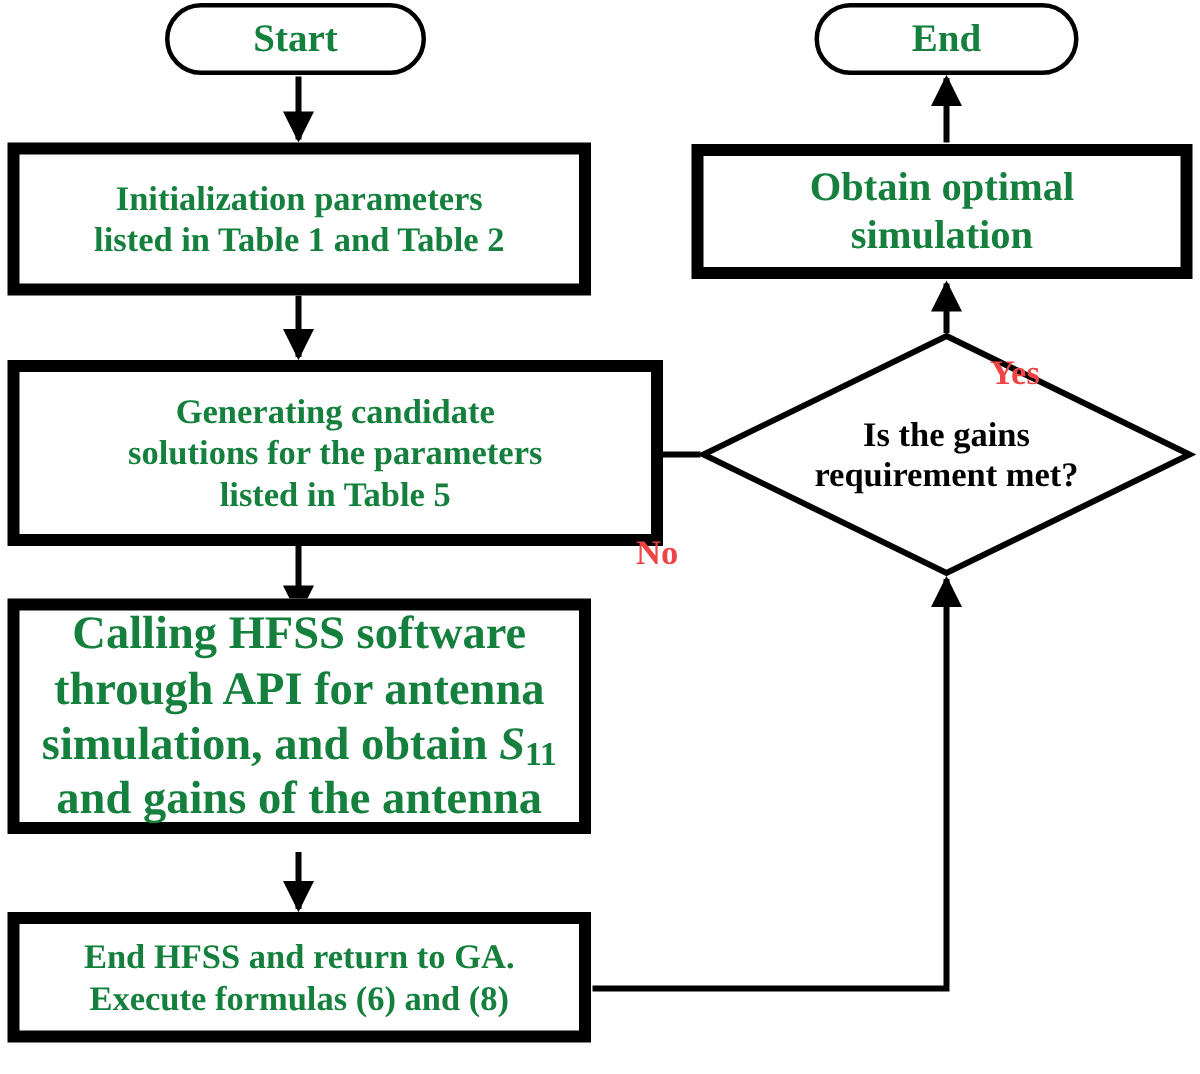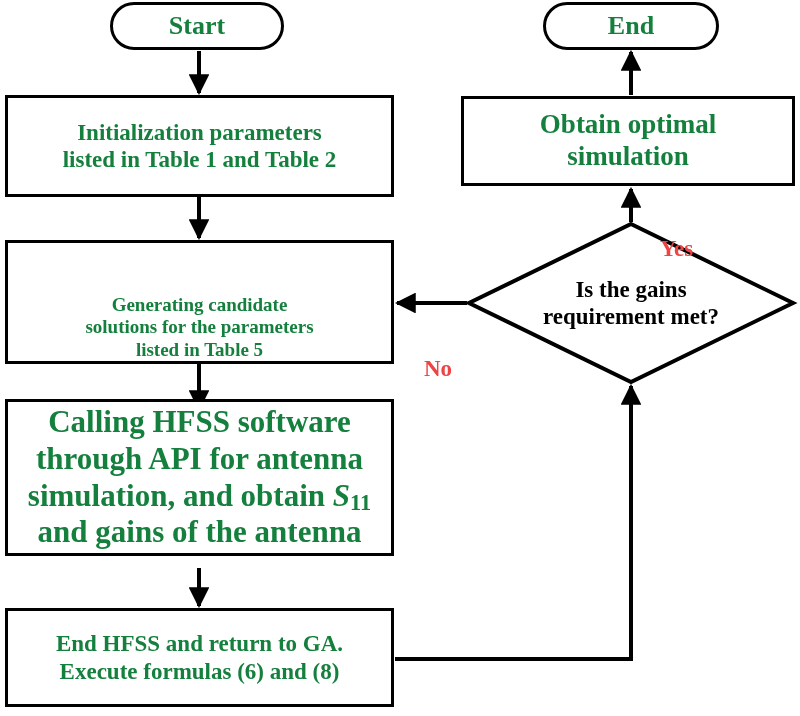--- a/index.html
+++ b/index.html
@@ -20,21 +20,21 @@
     box-sizing: border-box;
     display: flex;
     align-items: center;
     justify-content: center;
     text-align: center;
     color: #15803d;
     font-weight: bold;
     line-height: 1.18;
   }
   .process {
-    border: 3px solid #000000;
+    border: 8px solid #000000;
     background: #ffffff;
   }
   .terminal {
     border: 3px solid #000000;
     background: #ffffff;
     border-radius: 999px;
   }
   .decision-wrap {
     position: absolute;
   }
@@ -116,40 +116,40 @@
     <span>End</span>
   </div>
 
   <div class="node process" style="left:5px; top:95px; width:389px; height:102px; font-size:23px;">
     <div>
       <div>Initialization parameters</div>
       <div>listed in Table 1 and Table 2</div>
     </div>
   </div>
 
-  <div class="node process" style="left:5px; top:240px; width:389px; height:124px; font-size:19px;align-items:flex-end;">
+  <div class="node process" style="left:5px; top:240px; width:437px; height:124px; font-size:23px;">
     <div>
       <div>Generating candidate</div>
       <div>solutions for the parameters</div>
       <div>listed in Table 5</div>
     </div>
   </div>
 
   <div class="node process" style="left:5px; top:399px; width:389px; height:157px; font-size:31px;">
     <div>
       <div>Calling HFSS software</div>
       <div>through API for antenna</div>
       <div>
         <span>simulation, and obtain </span><span class="ital">S</span><span class="sub">11</span>
       </div>
       <div>and gains of the antenna</div>
     </div>
   </div>
 
-  <div class="node process" style="left:5px; top:608px; width:389px; height:99px; font-size:23px;">
+  <div class="node process" style="left:5px; top:608px; width:389px; height:87px; font-size:23px;">
     <div>
       <div>End HFSS and return to GA.</div>
       <div>Execute formulas (6) and (8)</div>
     </div>
   </div>
 
   <div class="node process" style="left:461px; top:96px; width:334px; height:90px; font-size:27px;">
     <div>
       <div>Obtain optimal</div>
       <div>simulation</div>

